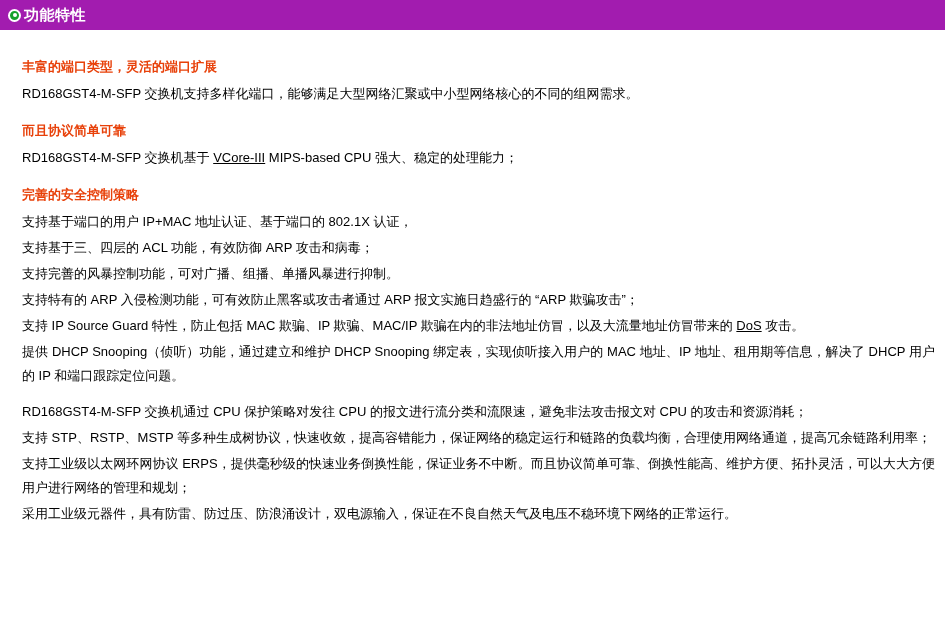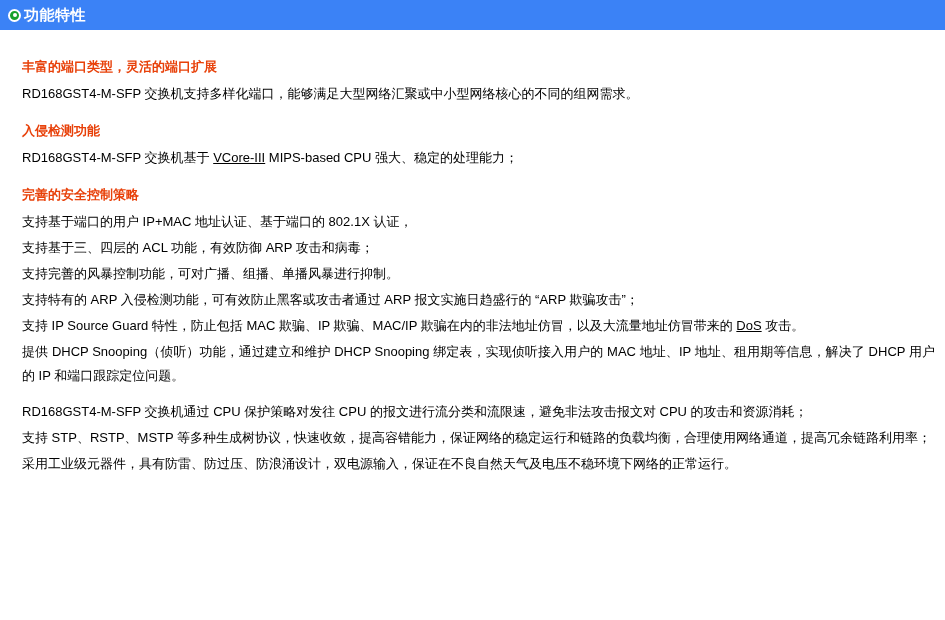--- a/index.html
+++ b/index.html
@@ -14,21 +14,21 @@
     color: #000000;
     overflow: hidden;
   }
   .page {
     width: 945px;
     height: 620px;
     position: relative;
   }
   .header-bar {
     height: 30px;
-    background: #3b82f6;
+    background: #a21caf;
     display: flex;
     align-items: center;
     padding-left: 8px;
     box-sizing: border-box;
   }
   .header-bar .bullet-icon {
     width: 13px;
     height: 13px;
     border-radius: 50%;
     border: 2px solid #ffffff;
@@ -99,21 +99,21 @@
     <div class="spacer-top"></div>
 
     <div>
       <div class="section-title">丰富的端口类型，灵活的端口扩展</div>
       <p class="para">RD168GST4-M-SFP 交换机支持多样化端口，能够满足大型网络汇聚或中小型网络核心的不同的组网需求。</p>
     </div>
 
     <div class="gap-md"></div>
 
     <div>
-      <div class="section-title">入侵检测功能</div>
+      <div class="section-title">而且协议简单可靠</div>
       <p class="para">
         <span>RD168GST4-M-SFP 交换机基于 </span><u class="uline">VCore-III</u><span> MIPS-based CPU 强大、稳定的处理能力；</span>
       </p>
     </div>
 
     <div class="gap-md"></div>
 
     <div>
       <div class="section-title">完善的安全控制策略</div>
       <p class="para">支持基于端口的用户 IP+MAC 地址认证、基于端口的 802.1X 认证，</p>
@@ -124,17 +124,18 @@
         <span>支持 IP Source Guard 特性，防止包括 MAC 欺骗、IP 欺骗、MAC/IP 欺骗在内的非法地址仿冒，以及大流量地址仿冒带来的 </span><u class="uline">DoS</u><span> 攻击。</span>
       </p>
       <p class="para indent-block">提供 DHCP Snooping（侦听）功能，通过建立和维护 DHCP Snooping 绑定表，实现侦听接入用户的 MAC 地址、IP 地址、租用期等信息，解决了 DHCP 用户的 IP 和端口跟踪定位问题。</p>
     </div>
 
     <div class="gap-sm"></div>
 
     <div>
       <p class="para indent-block">RD168GST4-M-SFP 交换机通过 CPU 保护策略对发往 CPU 的报文进行流分类和流限速，避免非法攻击报文对 CPU 的攻击和资源消耗；</p>
       <p class="para indent-block">支持 STP、RSTP、MSTP 等多种生成树协议，快速收敛，提高容错能力，保证网络的稳定运行和链路的负载均衡，合理使用网络通道，提高冗余链路利用率；</p>
+      <p class="para indent-block">支持工业级以太网环网协议 ERPS，提供毫秒级的快速业务倒换性能，保证业务不中断。而且协议简单可靠、倒换性能高、维护方便、拓扑灵活，可以大大方便用户进行网络的管理和规划；</p>
       <p class="para indent-block">采用工业级元器件，具有防雷、防过压、防浪涌设计，双电源输入，保证在不良自然天气及电压不稳环境下网络的正常运行。</p>
     </div>
 
   </div>
 </div>
 
 </body></html>

